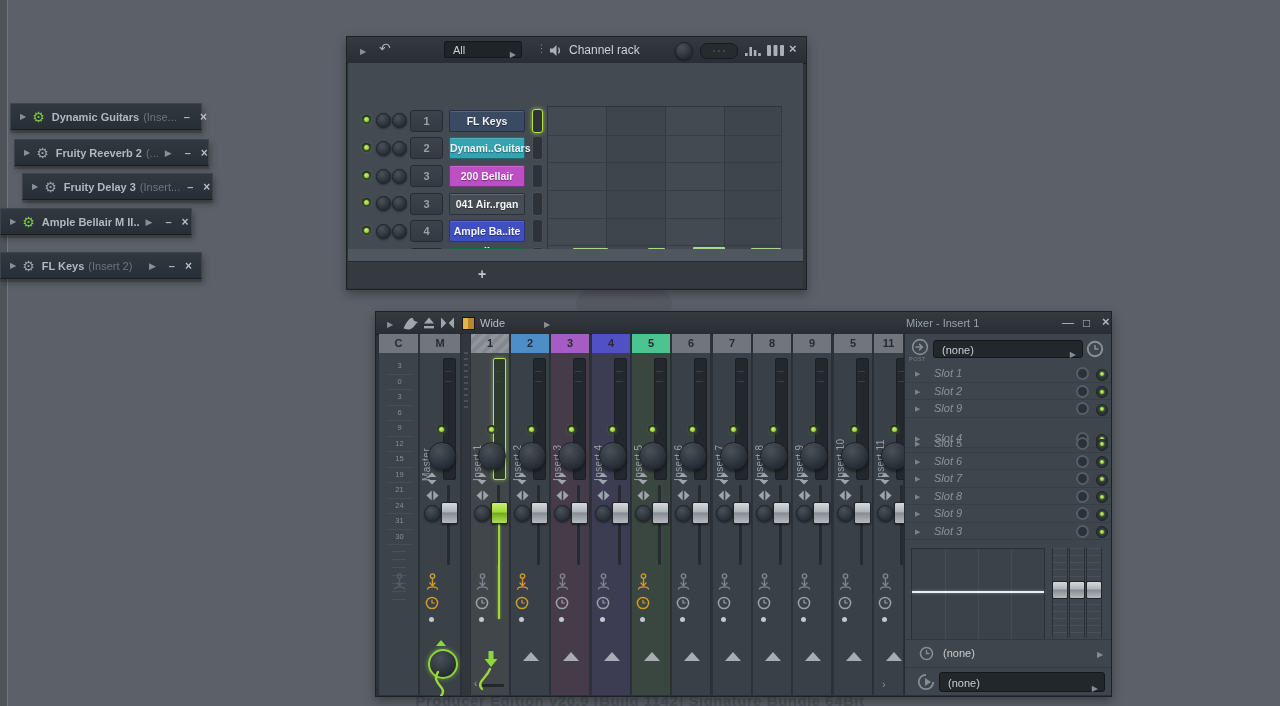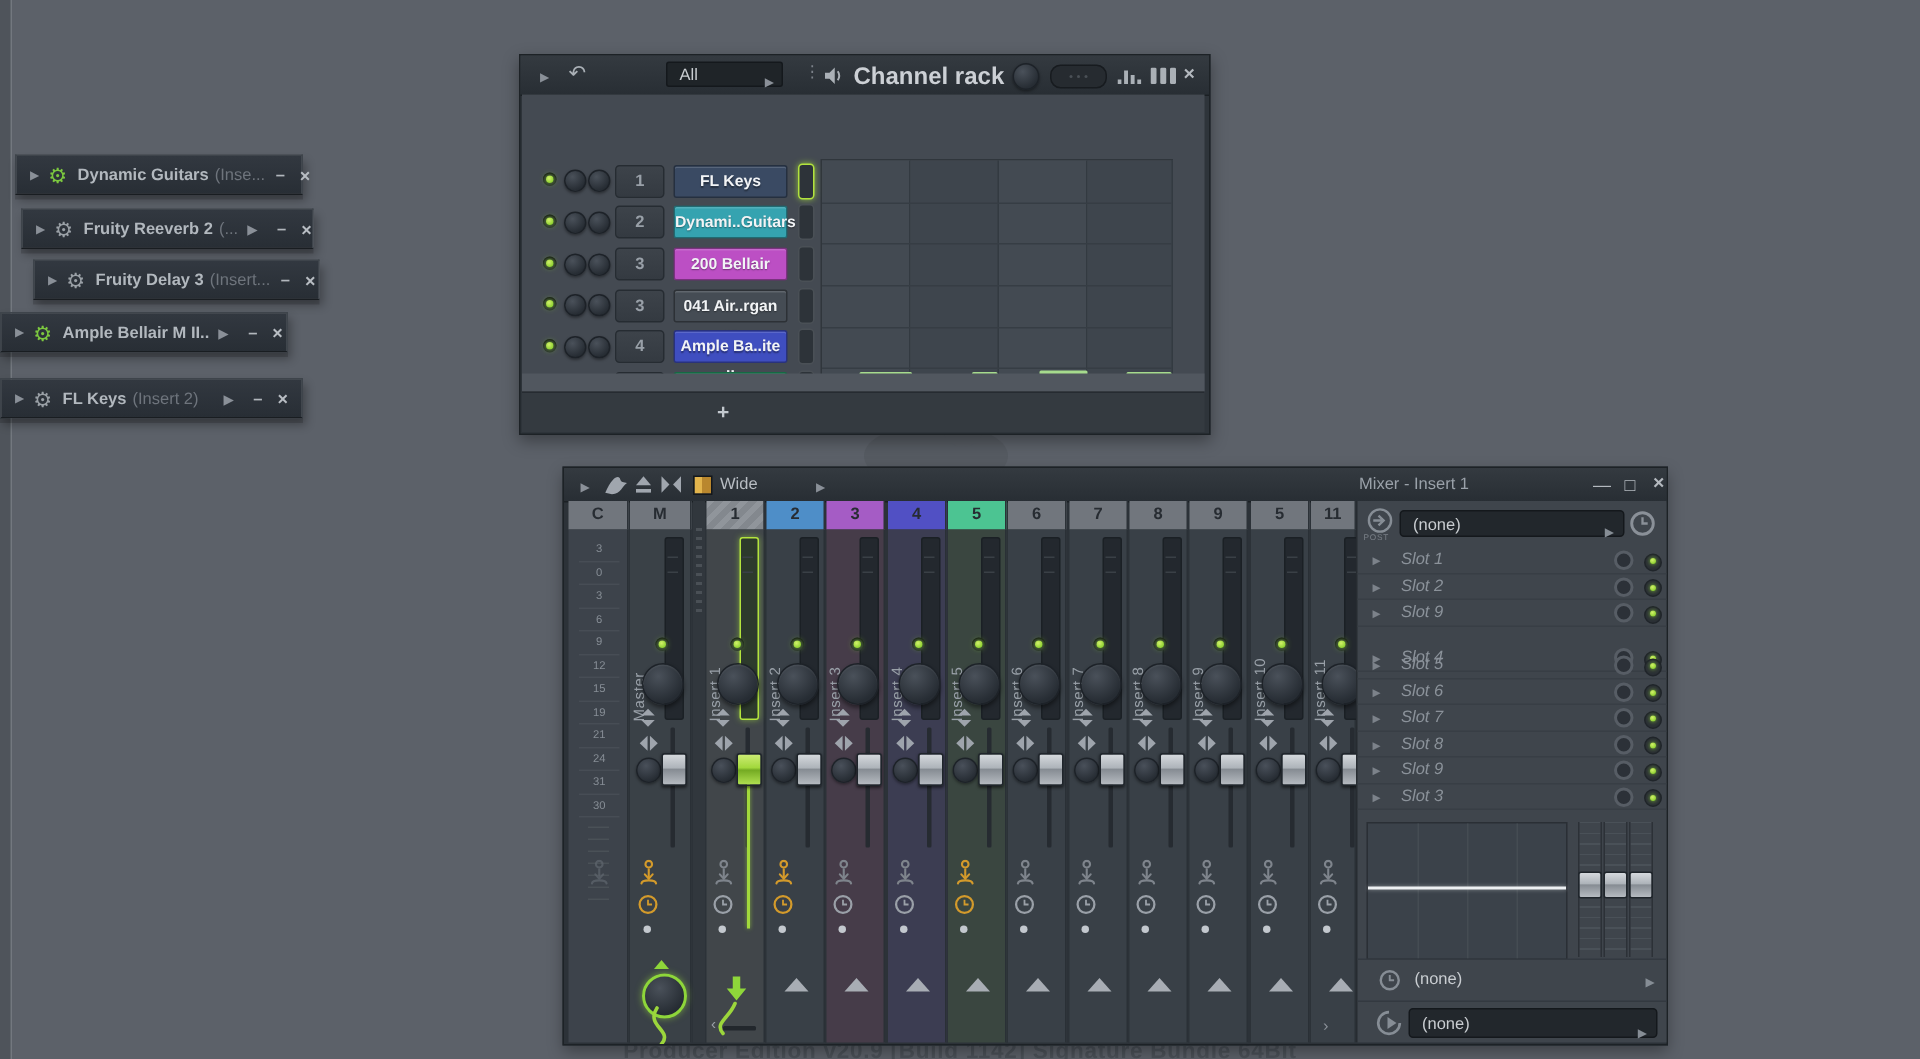--- a/index.html
+++ b/index.html
@@ -30,21 +30,21 @@
 
   
   #rack{left:346px;top:36px;width:459px;height:252px;z-index:6;}
   #rack .tbar{height:26px;}
   #rack-body{position:absolute;left:1px;top:26px;width:455px;height:198px;background:#444a52;}
   #rack-footer{position:absolute;left:1px;bottom:1px;width:455px;height:26px;background:#343a40;border-top:1px solid #262b31;}
   #rack-strip{position:absolute;left:1px;bottom:27px;width:455px;height:13px;background:#51575f;}
   .filterbox{position:absolute;left:97px;top:4px;width:78px;height:17px;background:#1f2428;border:1px solid #14181c;border-radius:2px;
              color:#c9cdd1;font-size:11px;line-height:17px;padding-left:8px;box-sizing:border-box;}
   .filterbox .fa{position:absolute;right:5px;top:4px;font-size:8px;color:#8a9098;}
-  #rack-title,#mixer-title{color:#ccd0d5;font-weight:bold;font-size:16px;}
+  #rack-title,#mixer-title{color:#ccd0d5;font-weight:normal;font-size:12px;}
   .rk-knob{position:absolute;border-radius:50%;background:radial-gradient(circle at 36% 30%,#4a515a,#272d34 72%);border:1px solid #1d2228;box-shadow:0 1px 2px rgba(0,0,0,.4);}
   .pill{position:absolute;left:353px;top:6px;width:36px;height:14px;background:#262b30;border:1px solid #171b1f;border-radius:7px;}
   .pill i{position:absolute;top:6px;width:2px;height:2px;border-radius:50%;background:#4a5056;}
 
   .led{position:absolute;width:9px;height:9px;border-radius:50%;background:#23282e;
        box-shadow:inset 0 1px 1px rgba(0,0,0,.6);}
   .led i{position:absolute;left:2px;top:2px;width:5px;height:5px;border-radius:50%;
          background:radial-gradient(circle at 40% 35%,#d2f06a,#8fd232 70%);box-shadow:0 0 4px rgba(150,220,60,.9);}
 
   .num{position:absolute;width:31px;height:20px;background:linear-gradient(#3d434a,#343a41);border:1px solid #262c32;border-radius:3px;

